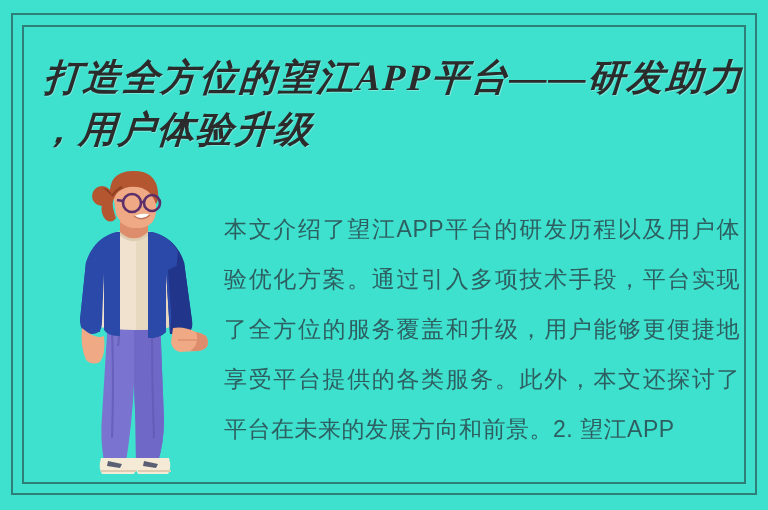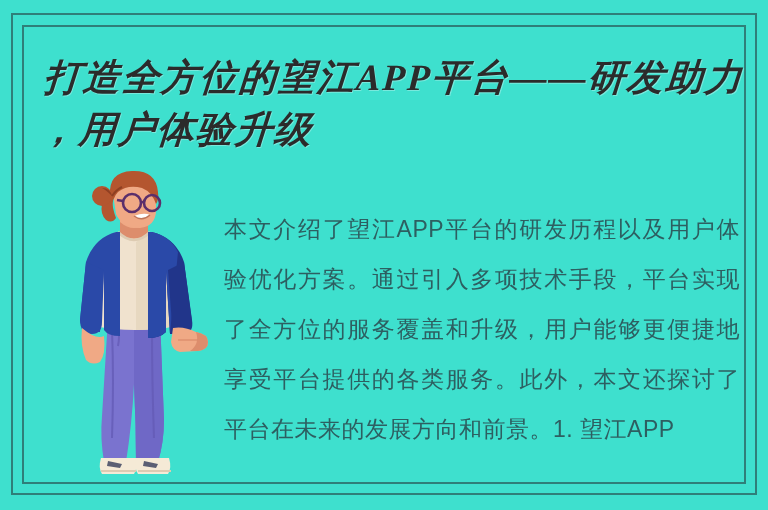--- a/index.html
+++ b/index.html
@@ -96,21 +96,21 @@
 <div id="poster">
 
   <div class="frame-outer"></div>
   <div class="frame-inner"></div>
 
   <div class="title-block">
     <div class="title-line l1">打造全方位的望江APP平台——研发助力</div>
     <div class="title-line l2">，用户体验升级</div>
   </div>
 
-  <p class="body-text">本文介绍了望江APP平台的研发历程以及用户体验优化方案。通过引入多项技术手段，平台实现了全方位的服务覆盖和升级，用户能够更便捷地享受平台提供的各类服务。此外，本文还探讨了平台在未来的发展方向和前景。1. 望江APP</p>
+  <p class="body-text">本文介绍了望江APP平台的研发历程以及用户体验优化方案。通过引入多项技术手段，平台实现了全方位的服务覆盖和升级，用户能够更便捷地享受平台提供的各类服务。此外，本文还探讨了平台在未来的发展方向和前景。2. 望江APP</p>
 
   <div class="illo">
     <svg viewBox="0 0 150 312" xmlns="http://www.w3.org/2000/svg">
 
       <path d="M48 148 L100 148 L104 250 Q104 272 98 292 L76 292 Q76 254 74 214 Q72 254 66 292 L44 292 Q40 268 42 246 Z" fill="#7a73cf"></path>
       <path d="M74 150 L100 148 L104 250 Q104 272 98 292 L76 292 Q76 254 74 214 Z" fill="#6f68c6"></path>
       <path d="M52 160 Q54 210 52 268" stroke="#6359b4" stroke-width="2" fill="none" opacity="0.75"></path>
       <path d="M92 160 Q92 212 94 268" stroke="#6359b4" stroke-width="2" fill="none" opacity="0.75"></path>
       <path d="M46 156 Q72 162 100 156" stroke="#6359b4" stroke-width="2" fill="none" opacity="0.6"></path>
       <path d="M58 156 Q60 166 58 176" stroke="#6359b4" stroke-width="2" fill="none" opacity="0.7"></path>

